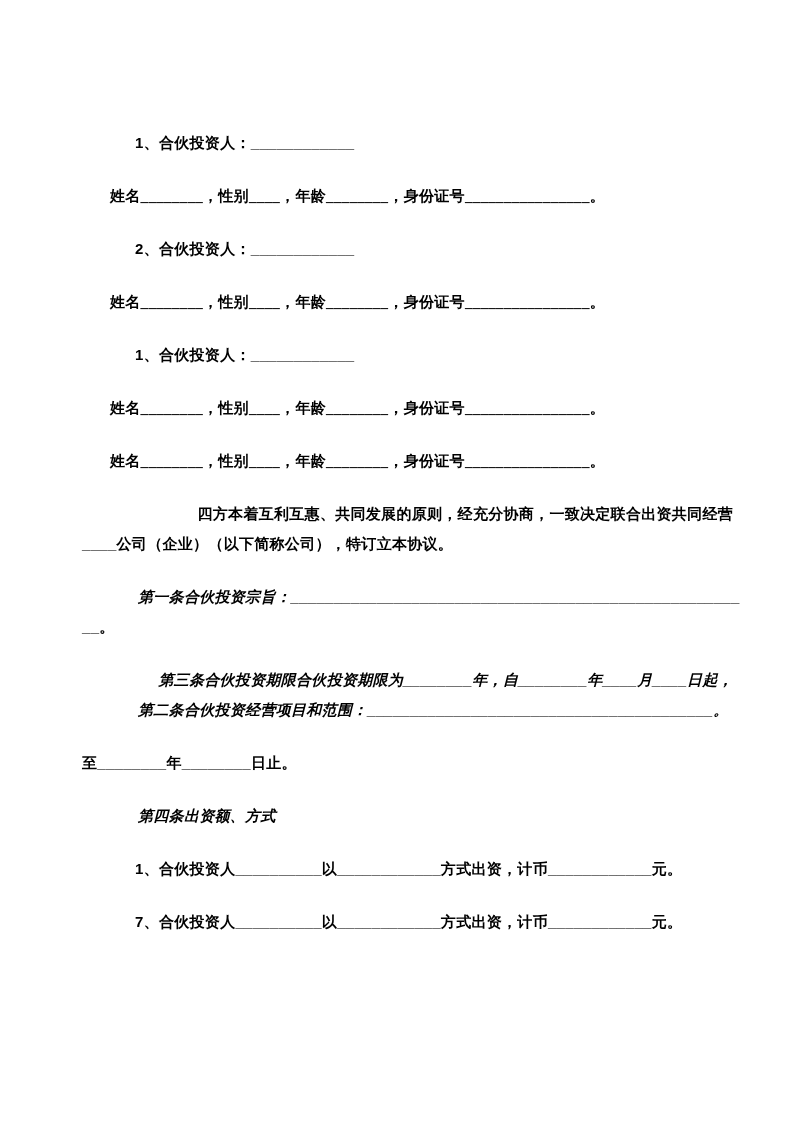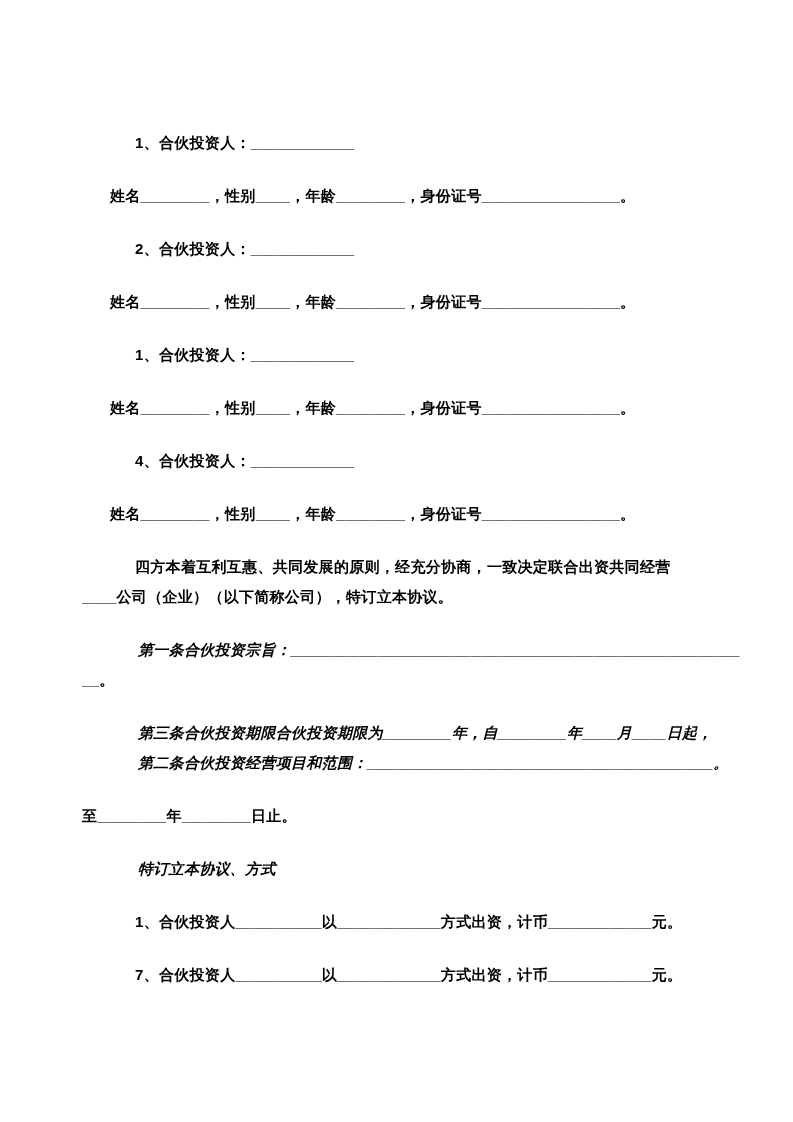--- a/index.html
+++ b/index.html
@@ -23,52 +23,51 @@
   }
   .ln {
     margin: 0 0 33px 0;
     line-height: 20px;
     font-size: 15px;
     font-weight: 700;
     color: #000000;
     white-space: nowrap;
     letter-spacing: 0.3px;
   }
-  .tight { margin-bottom: 10px; }
+  .tight { margin-bottom: 10px; text-align: right; }
   .ind-a { padding-left: 53px; }  
-  .ind-b { padding-left: 28px; }  
+  .ind-b { padding-left: 28px; font-family: Liberation Serif, serif; }  
   .ind-c { padding-left: 56px; font-style: italic; }  
   .ind-0 { padding-left: 0; }     
 </style>
 </head>
 <body>
 
 <div class="page">
 
   <p class="ln ind-a">1、合伙投资人：____________</p>
   <p class="ln ind-b">姓名________，性别____，年龄________，身份证号________________。</p>
 
   <p class="ln ind-a">2、合伙投资人：____________</p>
   <p class="ln ind-b">姓名________，性别____，年龄________，身份证号________________。</p>
 
   <p class="ln ind-a">1、合伙投资人：____________</p>
   <p class="ln ind-b">姓名________，性别____，年龄________，身份证号________________。</p>
 
-  <p class="ln ind-a">4、合伙投资人：____________</p>
   <p class="ln ind-b">姓名________，性别____，年龄________，身份证号________________。</p>
 
   <p class="ln ind-a tight">四方本着互利互惠、共同发展的原则，经充分协商，一致决定联合出资共同经营</p>
   <p class="ln ind-0">____公司（企业）（以下简称公司），特订立本协议。</p>
 
   <p class="ln ind-c tight">第一条合伙投资宗旨：____________________________________________________</p>
   <p class="ln ind-0">__。</p>
 
   <p class="ln ind-c tight">第三条合伙投资期限合伙投资期限为________年，自________年____月____日起，</p>
 
   <p class="ln ind-c">第二条合伙投资经营项目和范围：________________________________________。</p>
   <p class="ln ind-0">至________年________日止。</p>
 
-  <p class="ln ind-c">特订立本协议、方式</p>
+  <p class="ln ind-c">第四条出资额、方式</p>
 
   <p class="ln ind-a">1、合伙投资人__________以____________方式出资，计币____________元。</p>
   <p class="ln ind-a">7、合伙投资人__________以____________方式出资，计币____________元。</p>
 
 </div>
 
 </body></html>

